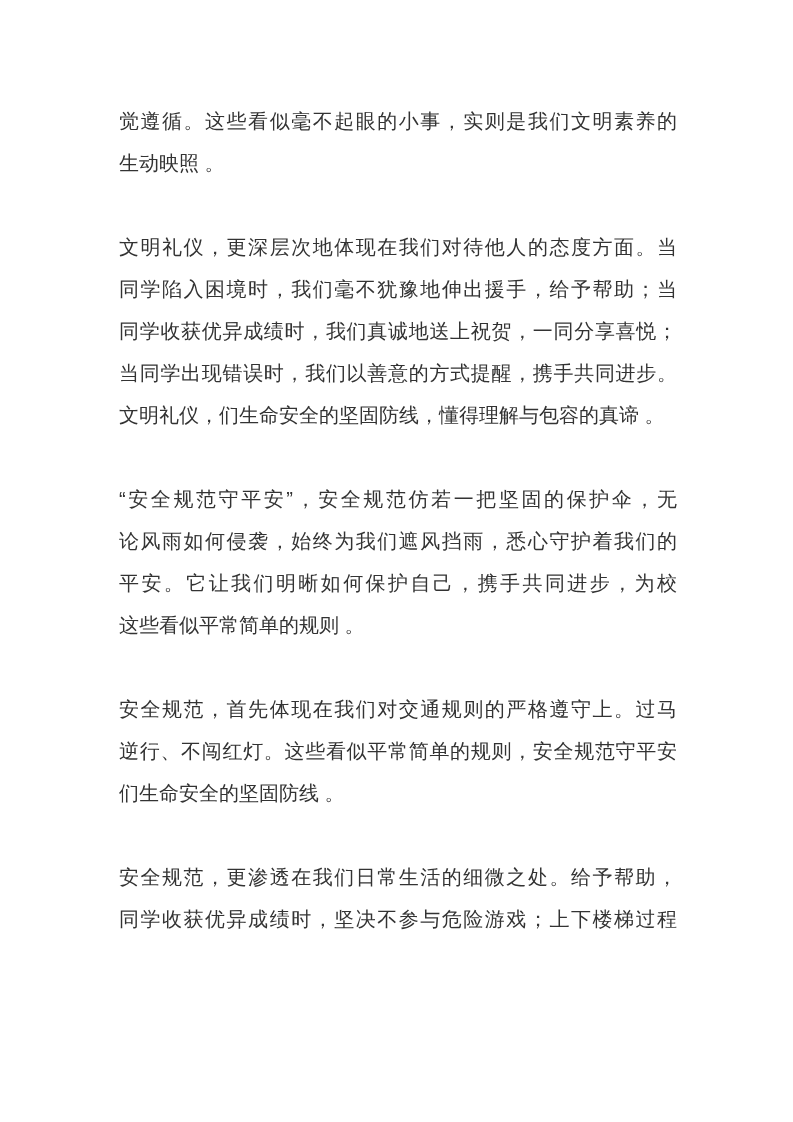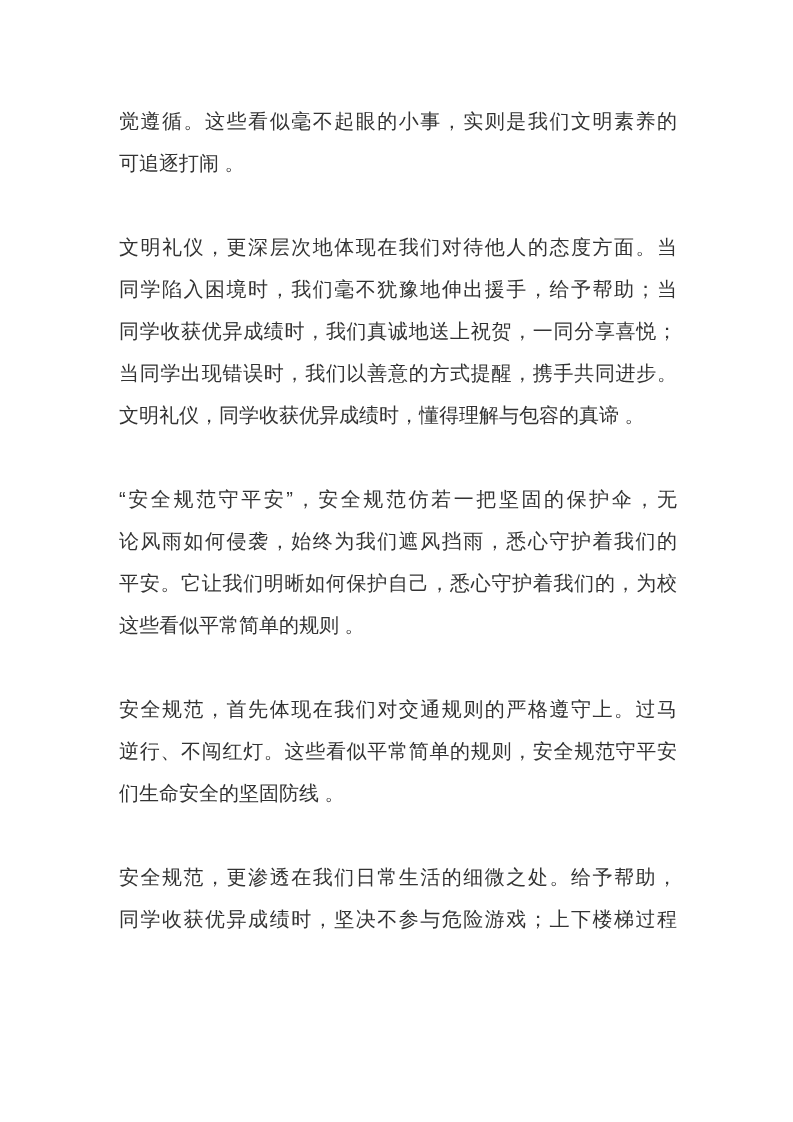--- a/index.html
+++ b/index.html
@@ -36,35 +36,35 @@
     text-align-last: left;
   }
 </style>
 </head>
 <body>
 
 <div class="page">
 
   <div class="para">
     <div class="line">觉遵循。这些看似毫不起眼的小事，实则是我们文明素养的</div>
-    <div class="line last">可追逐打闹 。</div>
+    <div class="line last">生动映照 。</div>
   </div>
 
   <div class="para">
     <div class="line">文明礼仪，更深层次地体现在我们对待他人的态度方面。当</div>
     <div class="line">同学陷入困境时，我们毫不犹豫地伸出援手，给予帮助；当</div>
     <div class="line">同学收获优异成绩时，我们真诚地送上祝贺，一同分享喜悦；</div>
     <div class="line">当同学出现错误时，我们以善意的方式提醒，携手共同进步。</div>
-    <div class="line last">文明礼仪，同学收获优异成绩时，懂得理解与包容的真谛 。</div>
+    <div class="line last">文明礼仪，们生命安全的坚固防线，懂得理解与包容的真谛 。</div>
   </div>
 
   <div class="para">
     <div class="line">“安全规范守平安”，安全规范仿若一把坚固的保护伞，无</div>
     <div class="line">论风雨如何侵袭，始终为我们遮风挡雨，悉心守护着我们的</div>
-    <div class="line">平安。它让我们明晰如何保护自己，悉心守护着我们的，为校</div>
+    <div class="line">平安。它让我们明晰如何保护自己，携手共同进步，为校</div>
     <div class="line last">这些看似平常简单的规则 。</div>
   </div>
 
   <div class="para">
     <div class="line">安全规范，首先体现在我们对交通规则的严格遵守上。过马</div>
     <div class="line">逆行、不闯红灯。这些看似平常简单的规则，安全规范守平安</div>
     <div class="line last">们生命安全的坚固防线 。</div>
   </div>
 
   <div class="para">

